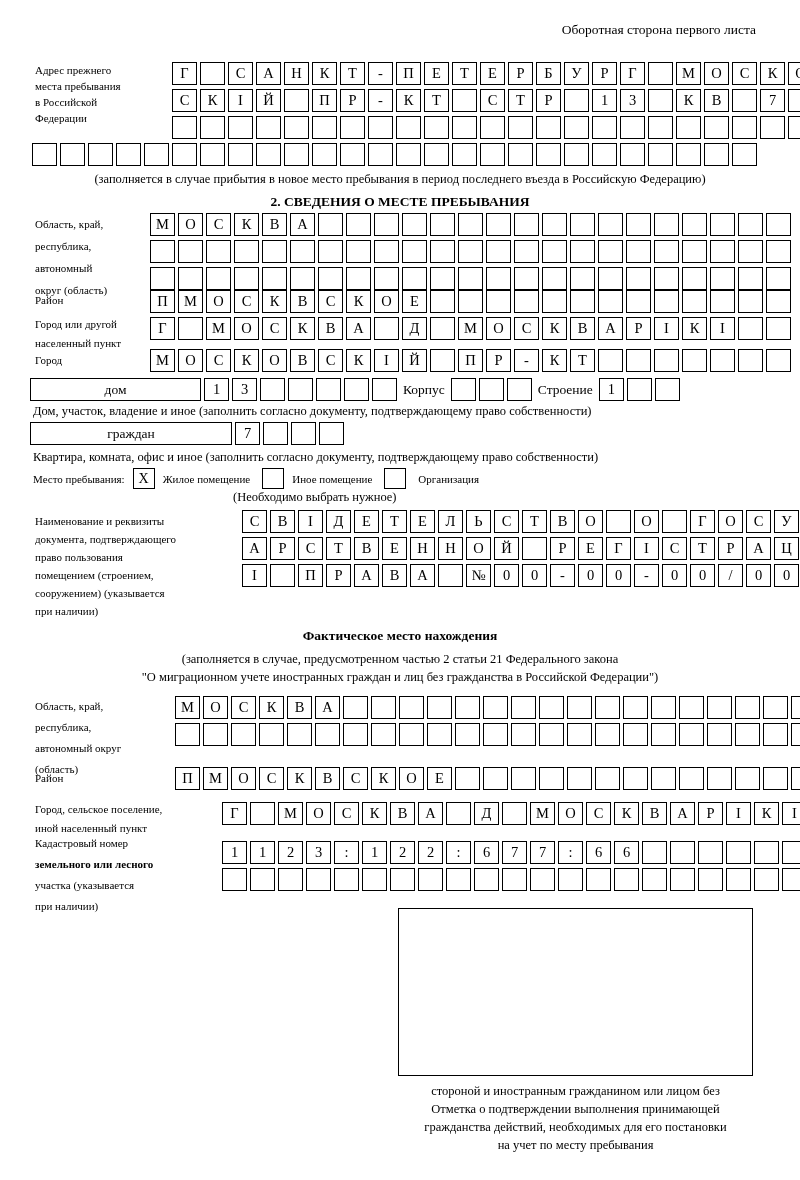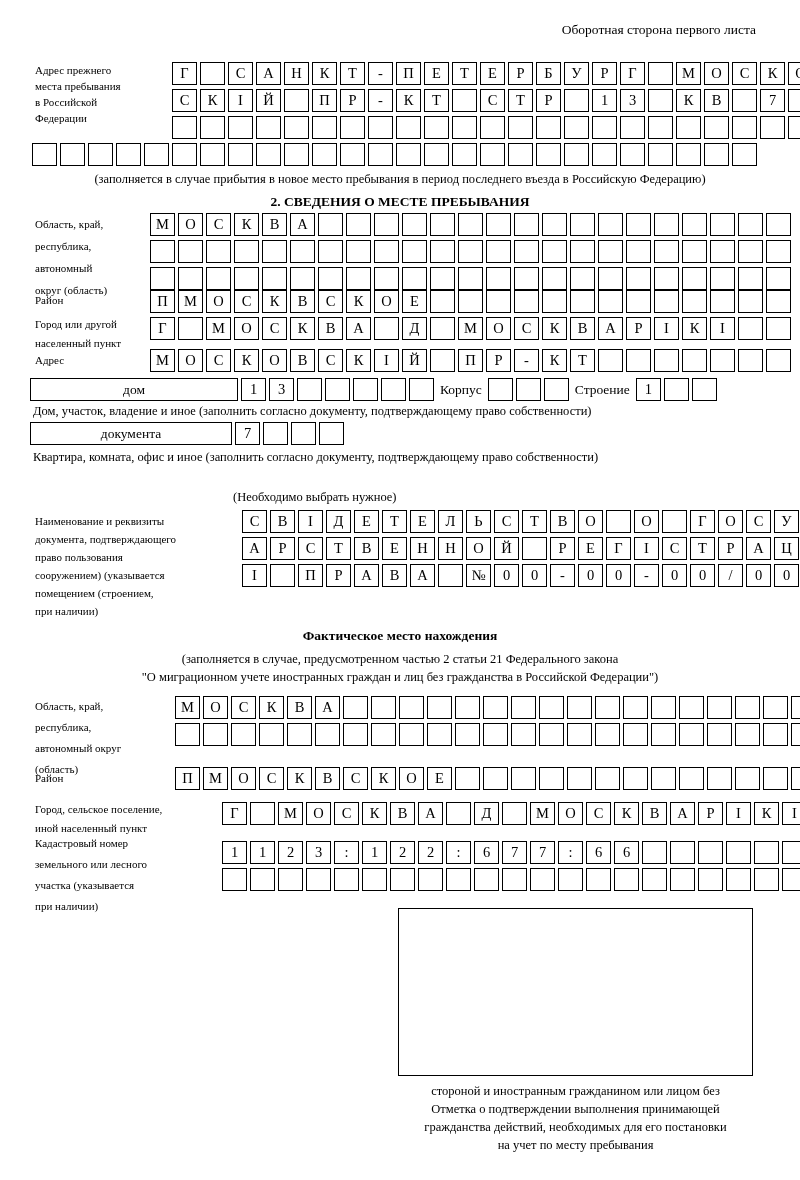--- a/index.html
+++ b/index.html
@@ -358,21 +358,21 @@
       <div class="cell">В</div>
       <div class="cell">А</div>
       <div class="cell">Р</div>
       <div class="cell">І</div>
       <div class="cell">К</div>
       <div class="cell">І</div>
       <div class="cell"></div>
       <div class="cell"></div>
     </div>
 
-  <div class="abs lbl" style="left:35px; top:352px;">Адрес</div>
+  <div class="abs lbl" style="left:35px; top:352px;">Город</div>
   <div class="abs boxrow" id="s2-street" style="left:150px; top:349px;">
       <div class="cell">М</div>
       <div class="cell">О</div>
       <div class="cell">С</div>
       <div class="cell">К</div>
       <div class="cell">О</div>
       <div class="cell">В</div>
       <div class="cell">С</div>
       <div class="cell">К</div>
       <div class="cell">І</div>
@@ -387,21 +387,21 @@
       <div class="cell"></div>
       <div class="cell"></div>
       <div class="cell"></div>
       <div class="cell"></div>
       <div class="cell"></div>
       <div class="cell"></div>
     </div>
 
   <div class="abs" style="left:30px; top:378px;">
     <div class="flexline">
-      <div class="wide-cell" style="width:208px;">дом</div>
+      <div class="wide-cell" style="width:171px;">дом</div>
       <div class="boxrow" id="s2-house">
           <div class="cell">1</div>
           <div class="cell">3</div>
           <div class="cell"></div>
           <div class="cell"></div>
           <div class="cell"></div>
           <div class="cell"></div>
           <div class="cell"></div>
         </div>
       <div class="inline-label">Корпус</div>
@@ -416,40 +416,49 @@
           <div class="cell"></div>
           <div class="cell"></div>
         </div>
     </div>
   </div>
 
   <div class="abs lbl-sm" style="left:33px; top:404px;">Дом, участок, владение и иное (заполнить согласно документу, подтверждающему право собственности)</div>
 
   <div class="abs" style="left:30px; top:422px;">
     <div class="flexline">
-      <div class="wide-cell" style="width:202px;">документа</div>
+      <div class="wide-cell" style="width:202px;">граждан</div>
       <div class="boxrow" id="s2-flat">
           <div class="cell">7</div>
           <div class="cell"></div>
           <div class="cell"></div>
           <div class="cell"></div>
         </div>
     </div>
   </div>
 
   <div class="abs lbl-sm" style="left:33px; top:450px;">Квартира, комната, офис и иное (заполнить согласно документу, подтверждающему право собственности)</div>
 
+  <div class="abs flexline" style="left:33px; top:468px;">
+    <span class="lbl">Место пребывания:</span>
+    <span class="checkbox" style="margin-left:8px;">X</span>
+    <span class="lbl" style="margin-left:8px;">Жилое помещение</span>
+    <span class="checkbox" style="margin-left:12px;"></span>
+    <span class="lbl" style="margin-left:8px;">Иное помещение</span>
+    <span class="checkbox" style="margin-left:12px;"></span>
+    <span class="lbl" style="margin-left:12px;">Организация</span>
+  </div>
   <div class="abs lbl-sm" style="left:233px; top:490px;">(Необходимо выбрать нужное)</div>
 
   <div class="abs lbl" style="left:35px; top:512px; width:210px;">
     <div style="line-height:18px;">Наименование и реквизиты</div>
     <div style="line-height:18px;">документа, подтверждающего</div>
     <div style="line-height:18px;">право пользования</div>
+    <div style="line-height:18px;">помещением (строением,</div>
     <div style="line-height:18px;">сооружением) (указывается</div>
-    <div style="line-height:18px;">помещением (строением,</div>
     <div style="line-height:18px;">при наличии)</div>
   </div>
   <div class="abs boxrow" id="s2-doc-0" style="left:242px; top:510px;">
       <div class="cell">С</div>
       <div class="cell">В</div>
       <div class="cell">І</div>
       <div class="cell">Д</div>
       <div class="cell">Е</div>
       <div class="cell">Т</div>
       <div class="cell">Е</div>
@@ -623,21 +632,21 @@
       <div class="cell">В</div>
       <div class="cell">А</div>
       <div class="cell">Р</div>
       <div class="cell">І</div>
       <div class="cell">К</div>
       <div class="cell">І</div>
     </div>
 
   <div class="abs lbl" style="left:35px; top:833px; width:190px;">
     <div style="line-height:21px;">Кадастровый номер</div>
-    <div style="line-height:21px;">земельного или лесного</div>
+    <div style="line-height:21px;font-weight:bold;">земельного или лесного</div>
     <div style="line-height:21px;">участка (указывается</div>
     <div style="line-height:21px;">при наличии)</div>
   </div>
   <div class="abs boxrow" id="al-cad-0" style="left:222px; top:841px;">
       <div class="cell">1</div>
       <div class="cell">1</div>
       <div class="cell">2</div>
       <div class="cell">3</div>
       <div class="cell">:</div>
       <div class="cell">1</div>

